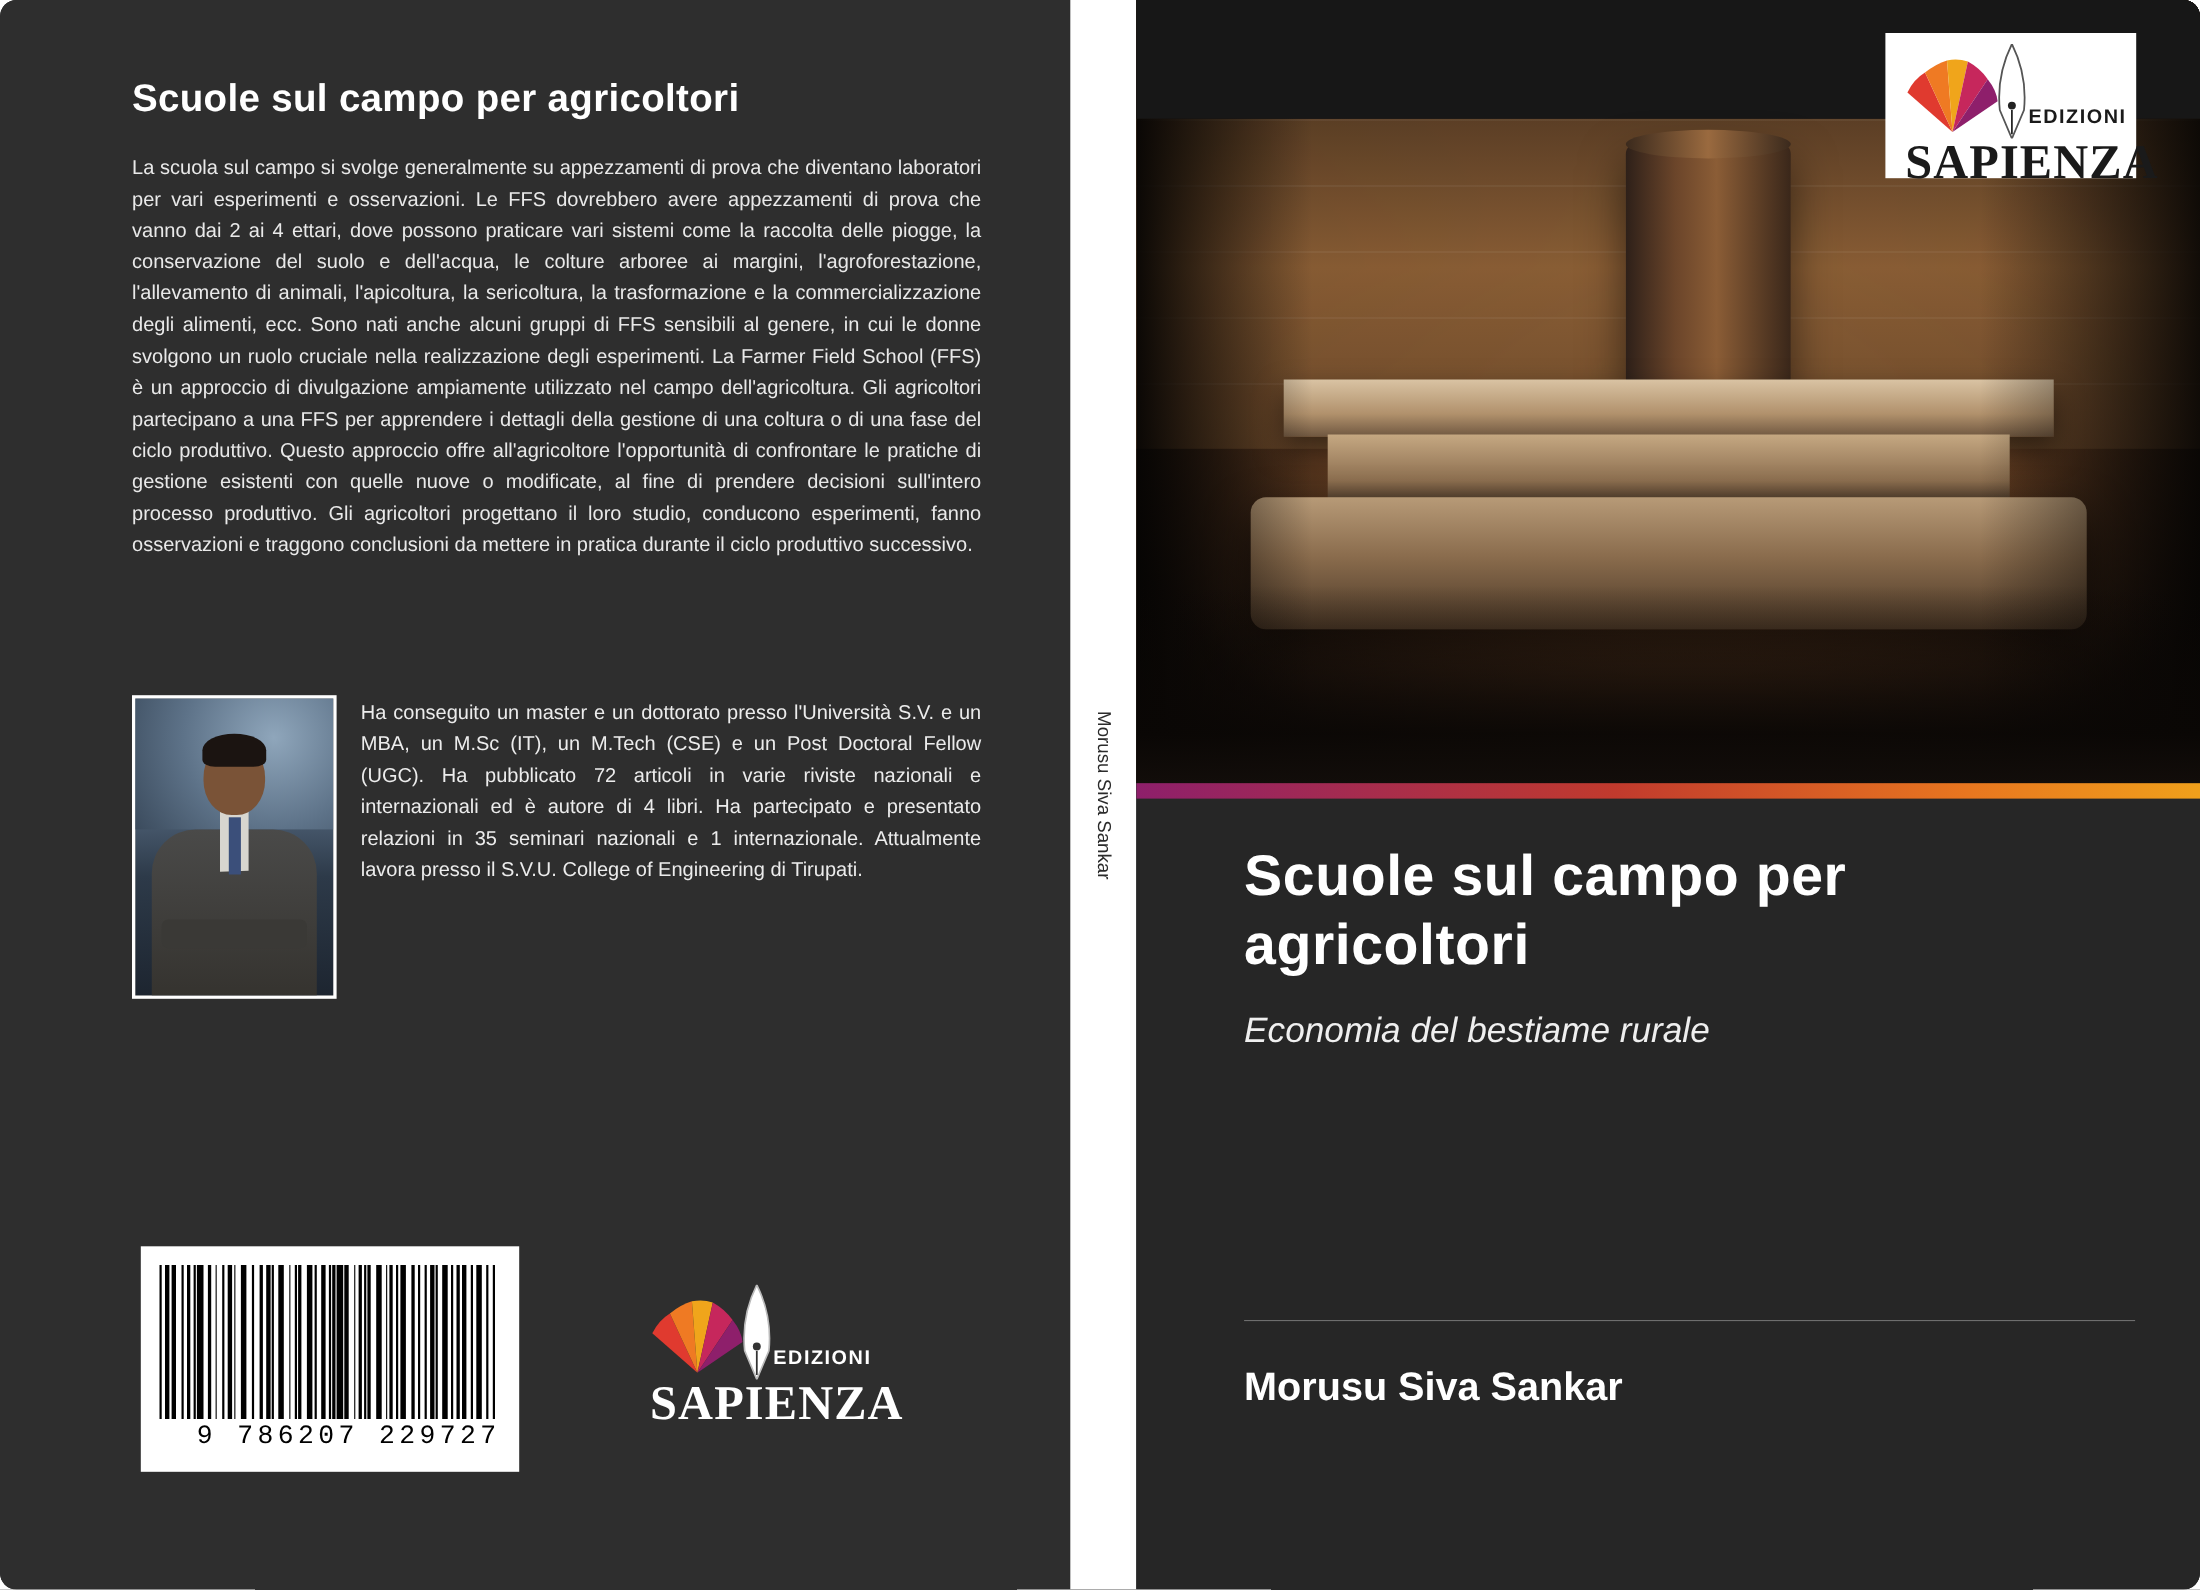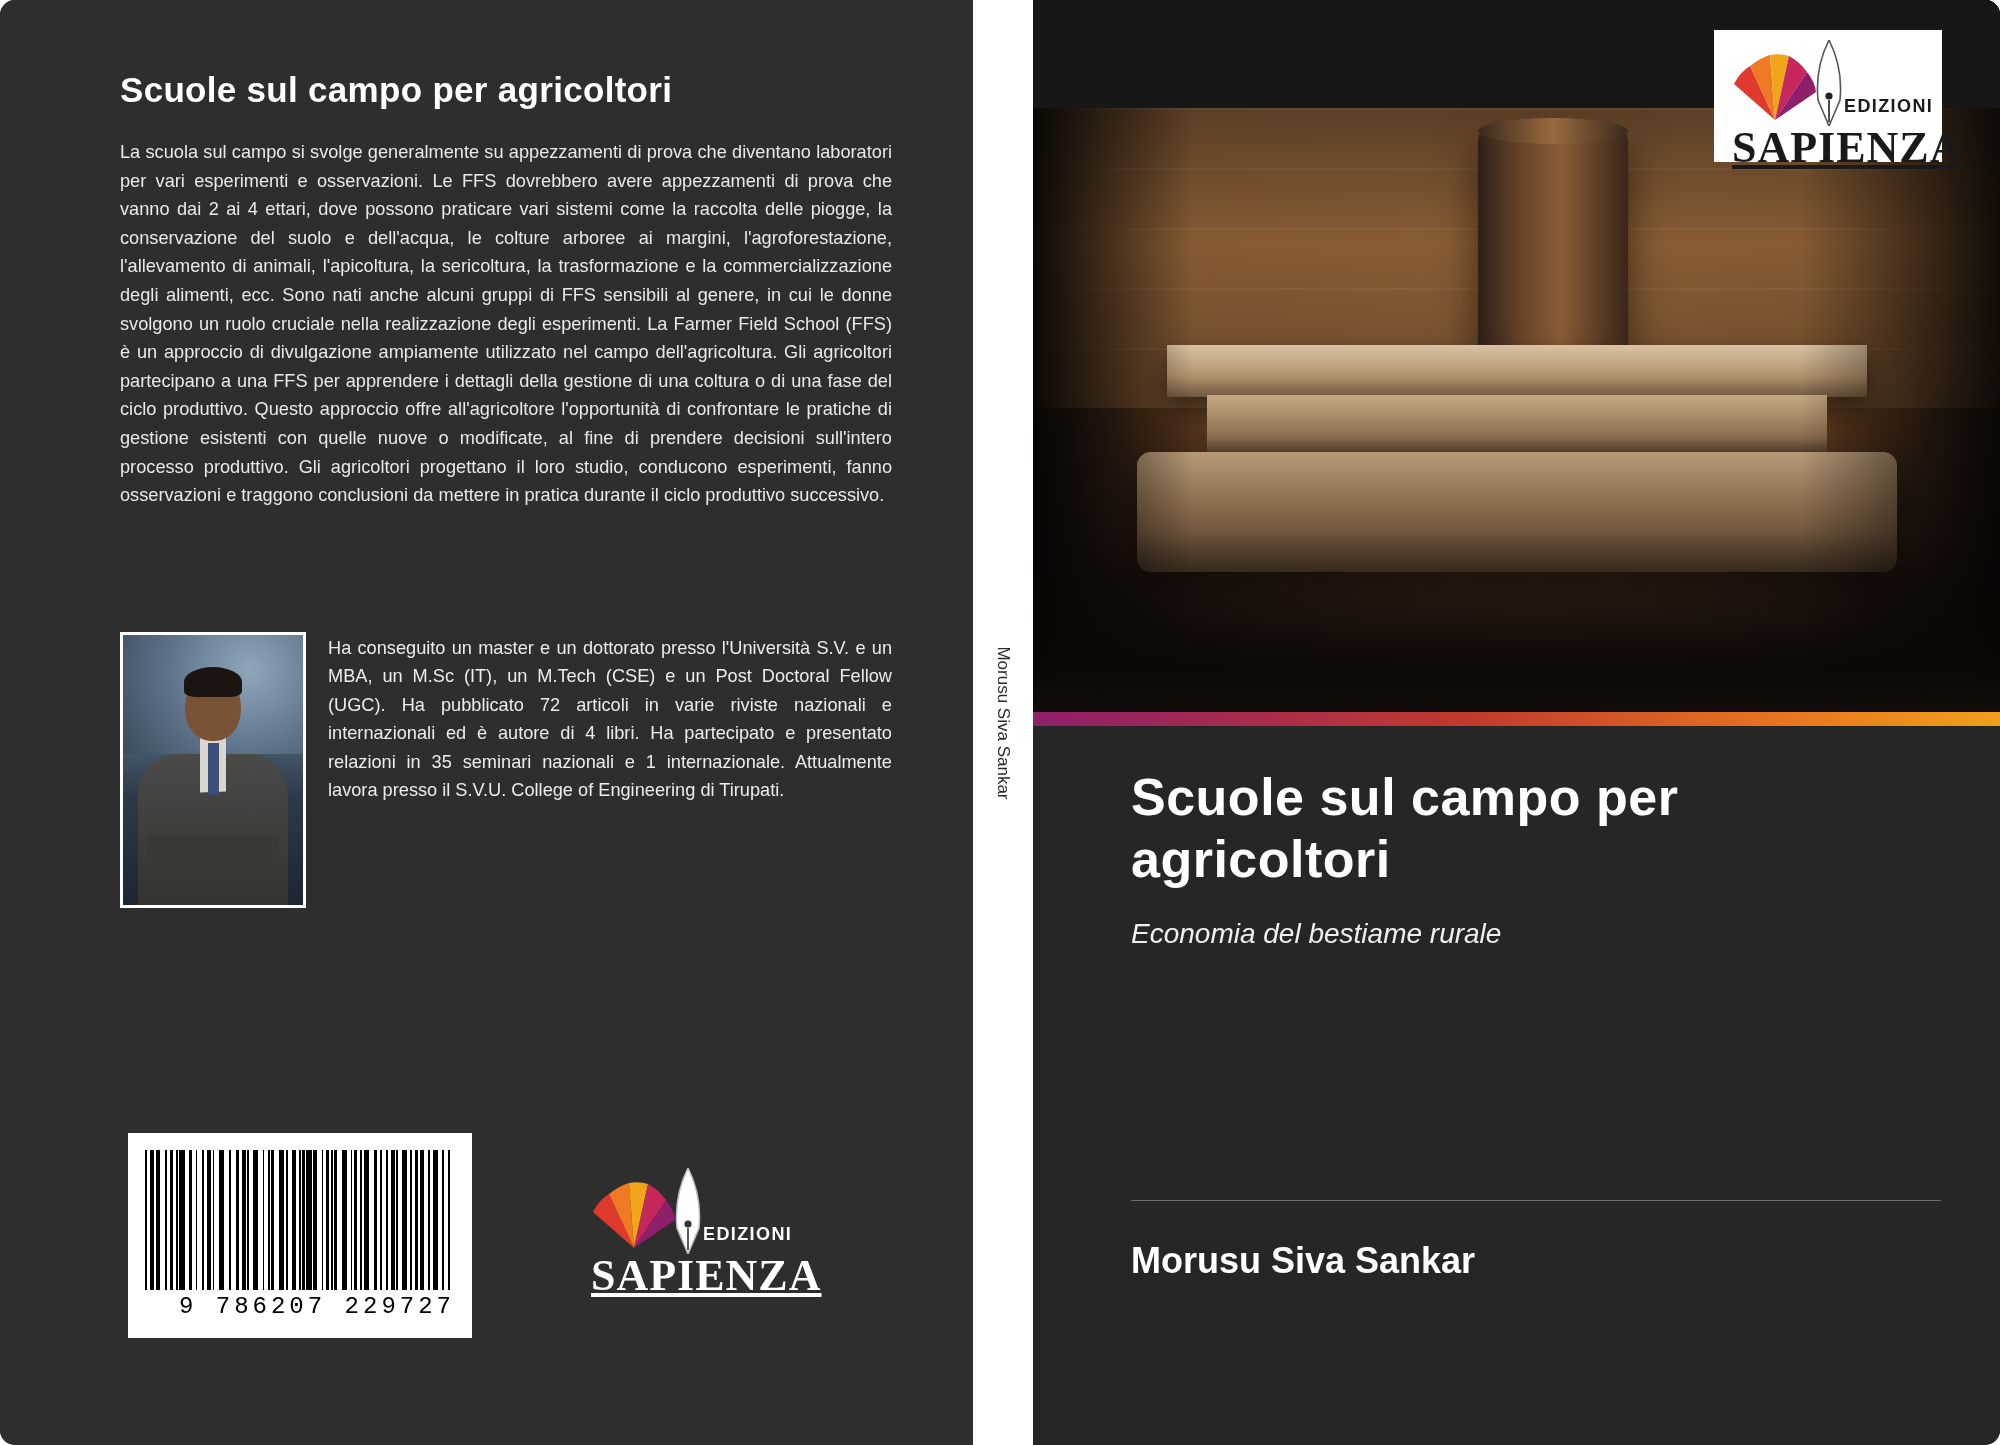--- a/index.html
+++ b/index.html
@@ -203,21 +203,20 @@
     font-weight: bold;
   }
   .logo .sapienza {
     position: absolute;
     left: 6px;
     top: 82px;
     font-family: "Liberation Serif", serif;
     font-size: 44px;
     letter-spacing: 1px;
     font-weight: bold;
-    text-decoration: underline;
   }
   .logo.dark .edizioni, .logo.dark .sapienza { color: #1a1a1a; }
   .logo.light .edizioni, .logo.light .sapienza { color: #ffffff; }
 
   .back-logo {
     position: absolute;
     left: 585px;
     top: 1168px;
   }
 
@@ -371,21 +370,21 @@
     font-weight: bold;
     line-height: 62px;
     letter-spacing: 0.5px;
   }
   .front-subtitle {
     position: absolute;
     left: 98px;
     top: 918px;
     width: 800px;
     color: #efefef;
-    font-size: 28px;
+    font-size: 32px;
     font-style: italic;
   }
   .front-rule {
     position: absolute;
     left: 98px;
     top: 1200px;
     width: 810px;
     height: 1px;
     background: #6e6e6e;
   }

